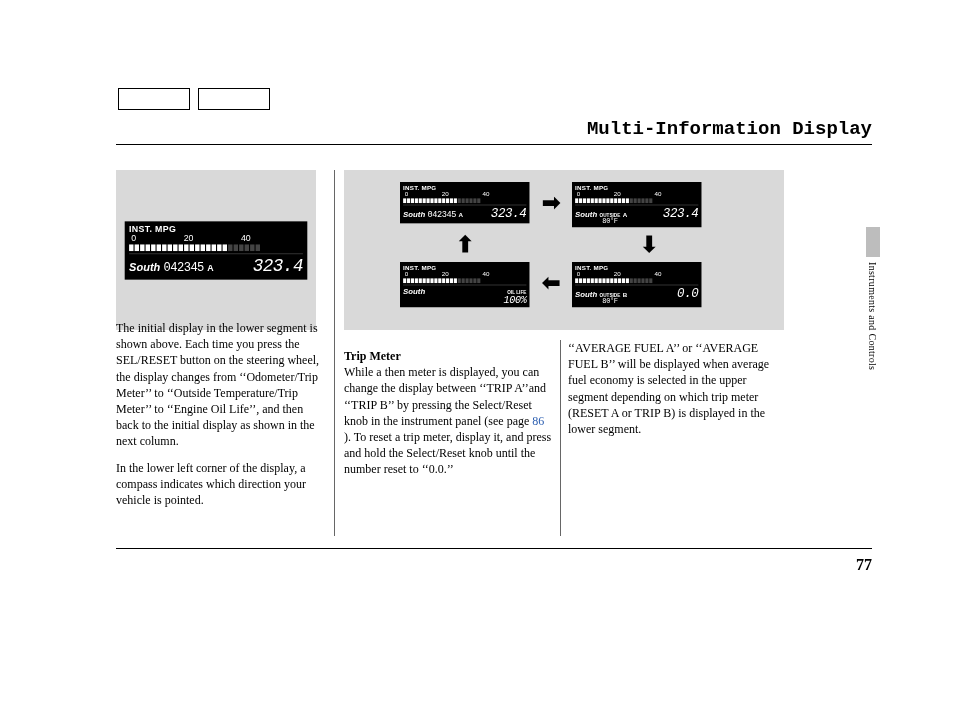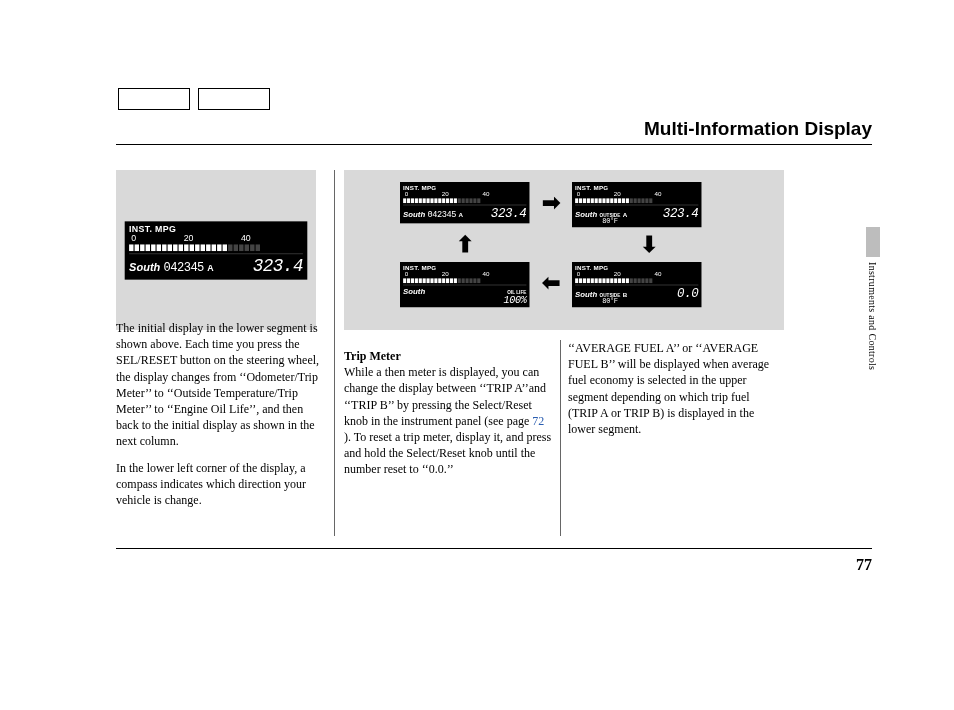--- a/index.html
+++ b/index.html
@@ -29,21 +29,21 @@
     top: 118px;
     left: 116px;
     right: 82px;
     border-bottom: 1px solid #000;
     text-align: right;
     padding-bottom: 4px;
   }
   .title-bar h1 {
     font-size: 19px;
     font-weight: bold;
-    font-family: Liberation Sans, sans-serif;
+    font-family: Liberation Mono, monospace;
   }
   .col {
     font-size: 12px;
     line-height: 1.35;
     color: #000;
   }
   .col1 { width: 210px; }
   .col p { margin-bottom: 10px; }
   .bold { font-weight: bold; }
   .link { color: #2a5db0; }
@@ -407,32 +407,32 @@
 
     <div class="arrow" style="left:198px; top:20px;">➡</div>
     <div class="arrow" style="left:112px; top:62px;">⬆</div>
     <div class="arrow" style="left:296px; top:62px;">⬇</div>
     <div class="arrow" style="left:198px; top:100px;">⬅</div>
   </div>
 </div>
 
 <div style="position:absolute; top:320px; left:116px; width:210px;" class="col col1">
   <p>The initial display in the lower segment is shown above. Each time you press the SEL/RESET button on the steering wheel, the display changes from ‘‘Odometer/Trip Meter’’ to ‘‘Outside Temperature/Trip Meter’’ to ‘‘Engine Oil Life’’, and then back to the initial display as shown in the next column.</p>
-  <p>In the lower left corner of the display, a compass indicates which direction your vehicle is change.</p>
+  <p>In the lower left corner of the display, a compass indicates which direction your vehicle is pointed.</p>
 </div>
 
 <div style="position:absolute; top:348px; left:344px; width:210px;" class="col">
   <p>
     <span class="bold">Trip Meter</span><br>
-    <span>While a then meter is displayed, you can change the display between ‘‘TRIP A’’and ‘‘TRIP B’’ by pressing the Select/Reset knob in the instrument panel (see page </span><span class="link">72</span><span> ). To reset a trip meter, display it, and press and hold the Select/Reset knob until the number reset to ‘‘0.0.’’</span>
+    <span>While a then meter is displayed, you can change the display between ‘‘TRIP A’’and ‘‘TRIP B’’ by pressing the Select/Reset knob in the instrument panel (see page </span><span class="link">86</span><span> ). To reset a trip meter, display it, and press and hold the Select/Reset knob until the number reset to ‘‘0.0.’’</span>
   </p>
 </div>
 
 <div style="position:absolute; top:340px; left:568px; width:210px;" class="col">
-  <p>‘‘AVERAGE FUEL A’’ or ‘‘AVERAGE FUEL B’’ will be displayed when average fuel economy is selected in the upper segment depending on which trip fuel (TRIP A or TRIP B) is displayed in the lower segment.</p>
+  <p>‘‘AVERAGE FUEL A’’ or ‘‘AVERAGE FUEL B’’ will be displayed when average fuel economy is selected in the upper segment depending on which trip meter (RESET A or TRIP B) is displayed in the lower segment.</p>
 </div>
 
 <div style="position:absolute; top:170px; left:334px; width:1px; height:366px; background:#666;"></div>
 <div style="position:absolute; top:340px; left:560px; width:1px; height:196px; background:#666;"></div>
 
 <div class="side-tab"></div>
 <div class="side-label">Instruments and Controls</div>
 
 <div class="hr-bottom"></div>
 <div class="page-num">77</div>

